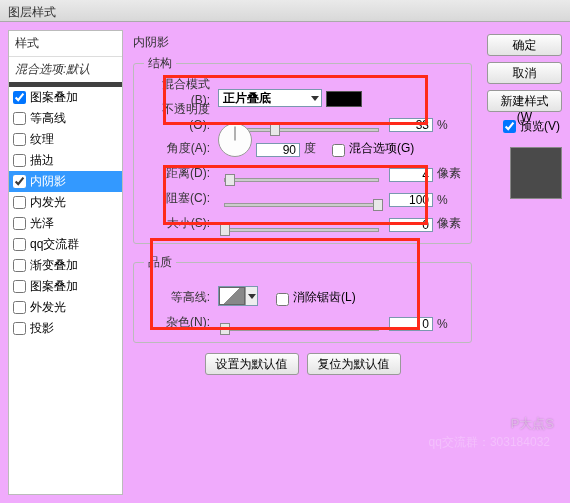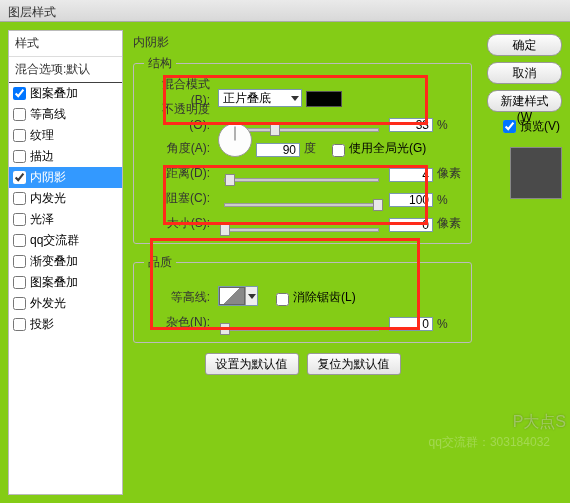--- a/index.html
+++ b/index.html
@@ -1,55 +1,55 @@
 <!DOCTYPE html>
 <html><head>
 <meta charset="utf-8">
 <style>
 * { box-sizing: border-box; margin: 0; padding: 0; font-family: "Microsoft YaHei", SimSun, sans-serif; font-size: 12px; }
 body { background: #f0f0f0; width: 570px; height: 503px; position: relative; overflow: hidden; }
 .titlebar { background: linear-gradient(#eaeaea,#d8d8d8); border-bottom: 1px solid #aaa; padding: 4px 8px; color: #333; height: 22px; }
-.main { display: flex; height: calc(100% - 22px); background: #84cc16; padding: 8px; gap: 0; }
+.main { display: flex; height: calc(100% - 22px); background: #f0abfc; padding: 8px; gap: 0; }
 .left-col { width: 115px; border: 1px solid #bbb; background: #fff; }
 .left-head { padding: 4px 6px; border-bottom: 1px solid #ddd; color: #333; }
-.left-sub { padding: 4px 6px; border-bottom: 1px solid #404040; color: #333; }
+.left-sub { padding: 4px 6px; border-bottom: 5px solid #404040; color: #333; font-style: italic; }
 .style-list { }
 .style-item { display: flex; align-items: center; padding: 2px 4px; gap: 4px; cursor: pointer; }
 .style-item.selected { background: #3399ff; color: #fff; }
 .style-item.selected input[type=checkbox]{ accent-color:#fff; }
 .chk { width: 13px; height: 13px; }
 .center { flex: 1; padding: 4px 10px; position: relative; }
 .panel-title { color: #333; margin-bottom: 4px; }
 fieldset { border: 1px solid #bbb; border-radius: 3px; padding: 10px 10px 6px 10px; margin-bottom: 10px; position: relative; }
 legend { padding: 0 4px; color: #333; }
 .row { display: flex; align-items: flex-end; gap: 4px; margin: 5px 0; height: 20px; }
 .row-label { width: 70px; text-align: right; padding-right: 4px; color: #333; }
 .slider { flex: 1; height: 4px; background: #ccc; border: 1px solid #999; position: relative; margin: 0 6px; }
 .thumb { position: absolute; top: -5px; width: 10px; height: 12px; background: #e8e8e8; border: 1px solid #888; transform: translateX(-50%); }
 .numbox { width: 44px; height: 14px; border: 1px solid #7a98af; background: #fff; text-align: right; padding: 1px 3px; }
 .unit { width: 24px; color: #333; }
-.combo { width: 84px; height: 18px; border: 1px solid #7a98af; background: #fff; display: flex; align-items: center; justify-content: space-between; padding: 0 2px 0 4px; }
+.combo { width: 104px; height: 18px; border: 1px solid #7a98af; background: #fff; display: flex; align-items: center; justify-content: space-between; padding: 0 2px 0 4px; font-weight: bold; }
 .arrow { width: 0; height: 0; border-left: 4px solid transparent; border-right: 4px solid transparent; border-top: 5px solid #333; }
 .swatch { width: 36px; height: 16px; background: #000; border: 1px solid #555; }
 .degree { position: relative; width: 34px; height: 34px; border: 1px solid #999; border-radius: 50%; background: #fdfdfd; }
 .degree::after { content: ""; position: absolute; left: 50%; top: 50%; width: 14px; height: 1px; background: #666; transform-origin: left center; transform: rotate(-90deg); }
 .btn { height: 22px; border: 1px solid #999; background: linear-gradient(#fdfdfd,#e4e4e4); border-radius: 3px; padding: 2px 10px; cursor: pointer; text-align: center; }
 .btn-row { display: flex; gap: 8px; justify-content: center; margin-top: 6px; }
 .right { width: 80px; padding: 4px 0 0 0; display:flex; flex-direction:column; gap:6px; align-items:flex-end;}
-.right .btn { width: 75px; border-radius: 10px; }
+.right .btn { width: 75px; }
 .prev-chk { display:flex; align-items:center; gap:4px; justify-content:center; padding-right:2px;}
 .preview-box { width:52px; height:52px; background:#4a4a4a; border:1px solid #888; margin-top:6px; }
 .redbox { position: absolute; border: 3px solid #ff2a1a; pointer-events: none; }
 .rb1 { left: 163px; top: 75px; width: 265px; height: 50px; }
 .rb2 { left: 163px; top: 165px; width: 265px; height: 60px; }
 .rb3 { left: 150px; top: 238px; width: 270px; height: 92px; }
 .contour { width:26px; height:18px; border:1px solid #666; background:linear-gradient(135deg,#fff 50%,#888 50%); display:inline-block;}
 .contour-wrap { display:flex; align-items:center; border:1px solid #7a98af;}
 .contour-btn{width:12px;height:18px;display:flex;align-items:center;justify-content:center;background:#eee;border-left:1px solid #999;}
-.watermark{position:absolute;right:4px;bottom:70px;color:rgba(255,255,255,.35);font-size:16px;text-shadow:0 0 2px rgba(0,0,0,.3);}
+.watermark{position:absolute;right:16px;bottom:70px;color:rgba(255,255,255,.35);font-size:13px;text-shadow:0 0 2px rgba(0,0,0,.3);}
 .watermark2{position:absolute;right:20px;bottom:52px;color:rgba(255,255,255,.25);font-size:12px;}
 </style>
 </head>
 <body>
 
 <div class="titlebar">
   <span>图层样式</span>
 </div>
 
 <div class="main">
@@ -132,21 +132,21 @@
         <input class="numbox" value="33" style="">
         <span class="unit">%</span>
       </div>
 
       <div class="row">
         <span class="row-label">角度(A):</span>
         <div class="degree"></div>
         <input class="numbox" value="90" style="">
         <span class="unit">度</span>
         <input type="checkbox" class="chk" style="">
-        <span>使用全局光(G)</span>
+        <span>混合选项(G)</span>
       </div>
 
       <div class="row">
         <span class="row-label">距离(D):</span>
         <div class="slider">
             <div class="thumb" style="left:3%"></div>
           </div>
         <input class="numbox" value="4" style="">
         <span class="unit">像素</span>
       </div>

